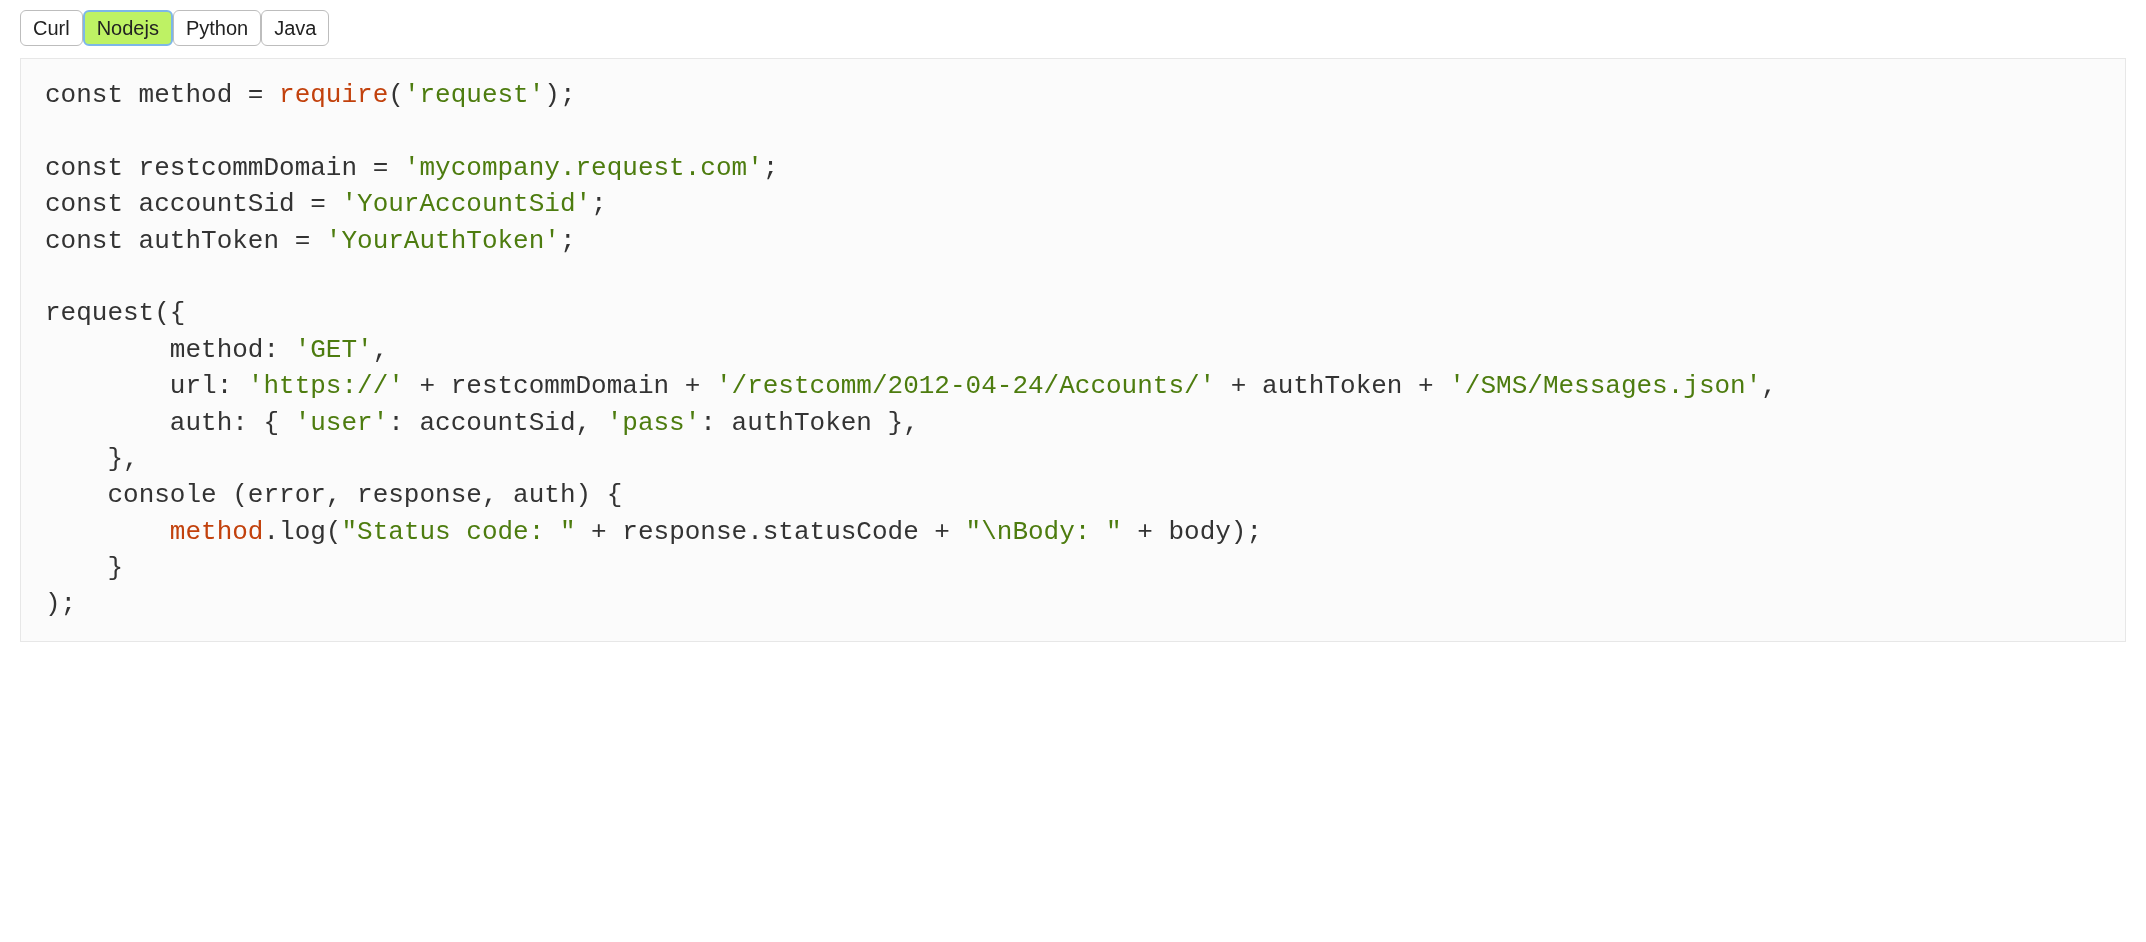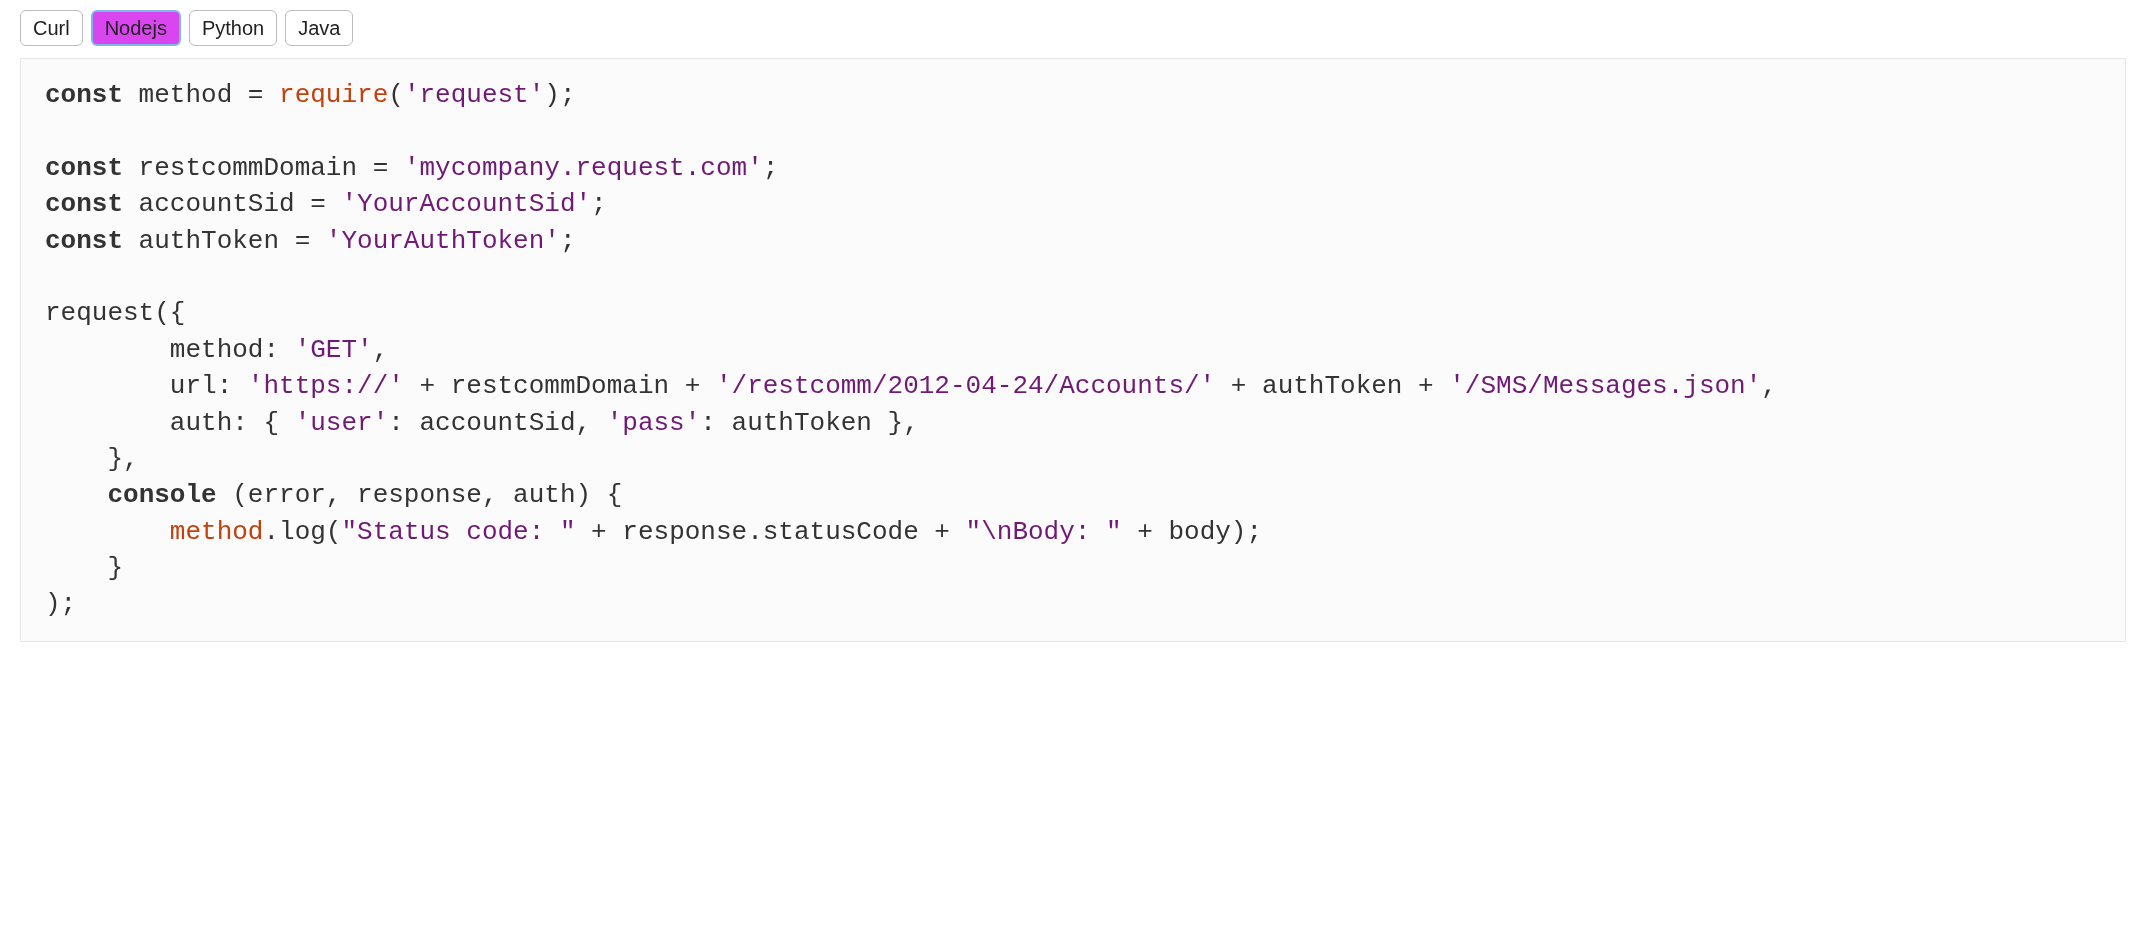--- a/index.html
+++ b/index.html
@@ -5,36 +5,36 @@
   * { box-sizing: border-box; }
   body {
     margin: 0;
     padding: 10px 20px;
     font-family: -apple-system, BlinkMacSystemFont, "Segoe UI", Helvetica, Arial, sans-serif;
     background: #ffffff;
     font-size: 18px;
   }
   .tabs {
     display: flex;
-    gap: 8px;
+    gap: 0;
     margin-bottom: 12px;
   }
   .tab {
     border: 1px solid #bdbdbd;
     background: #ffffff;
     border-radius: 6px;
     padding: 4px 12px;
     font-size: 20px;
     color: #222;
     cursor: pointer;
     line-height: 1.2;
   }
   .tab.active {
     border: 2px solid #7db7e8;
-    background: #d946ef;
+    background: #bef264;
   }
   .code-block {
     border: 1px solid #e7e7e7;
     background: #fbfbfb;
     padding: 18px 24px 18px 24px;
     overflow-x: auto;
     font-family: "SFMono-Regular", Consolas, "Liberation Mono", Menlo, monospace;
     font-size: 26px;
     line-height: 1.4;
     color: #333;
@@ -43,23 +43,23 @@
   .code-block::-webkit-scrollbar {
     height: 10px;
   }
   .code-block::-webkit-scrollbar-track {
     background: #f3f3f3;
   }
   .code-block::-webkit-scrollbar-thumb {
     background: #c0c0c0;
     border-radius: 5px;
   }
-  .kw { color: #333; font-weight: 700; }     
+  .kw { color: #333; font-weight: 400; }     
   .fn { color: #c2410c; }                    
-  .str { color: #701a75; }                   
+  .str { color: #4d7c0f; }                   
   .plain { color: #333; }
 </style>
 </head>
 <body>
 
 <div class="tabs">
   <button class="tab">Curl</button>
   <button class="tab active">Nodejs</button>
   <button class="tab">Python</button>
   <button class="tab">Java</button>

